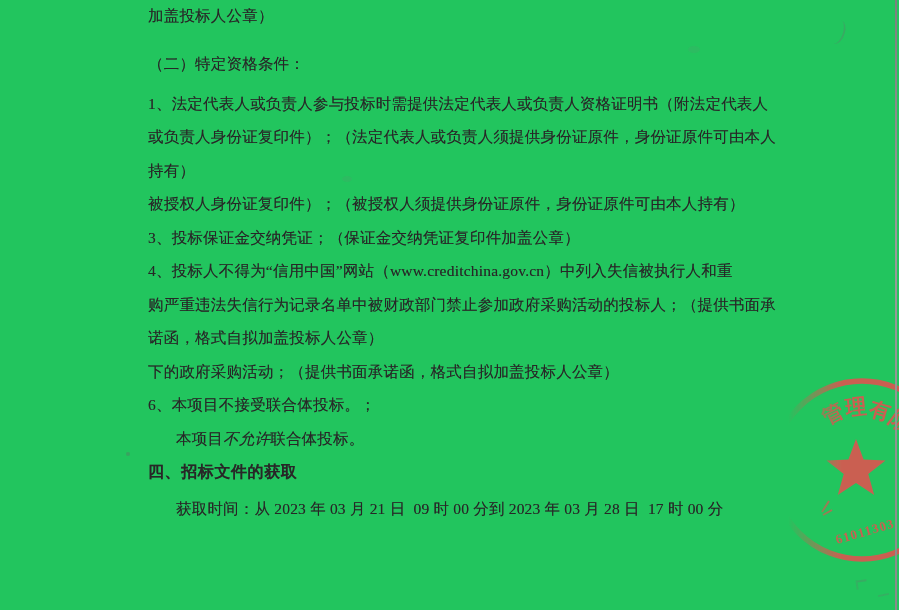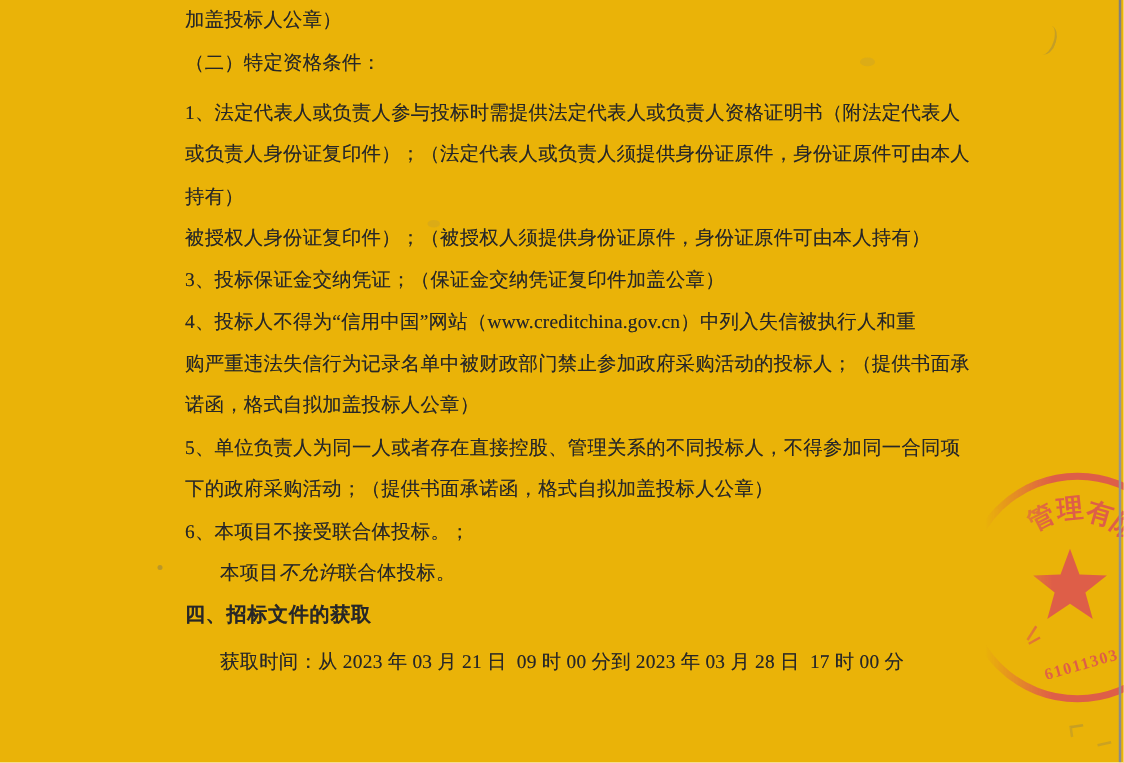--- a/index.html
+++ b/index.html
@@ -1,32 +1,32 @@
 <!DOCTYPE html>
 <html><head>
 <meta charset="utf-8">
 <style>
   html,body{margin:0;padding:0;background:#ffffff;}
   .page{
     position:relative;
     width:899px;height:610px;
-    background:#eab308;
+    background:#22c55e;
     overflow:hidden;
     font-family:"Liberation Serif","DejaVu Serif",serif;
   }
   .doc{
     position:absolute;left:148px;top:0;width:690px;
     font-size:15.5px;color:#272727;
     text-shadow:0 0 0.4px rgba(50,50,50,0.55);
   }
   .line{
     height:33.5px;display:flex;align-items:center;
     white-space:pre;letter-spacing:0.2px;
   }
-  .line.sp1{margin-top:0;}
+  .line.sp1{margin-top:14px;}
   .line.sp2{margin-top:6.5px;}
   .line.sp3{margin-top:3.5px;}
   .line.indent{padding-left:28px;}
   .line.heading{font-weight:700;font-size:16px;letter-spacing:0.6px;}
   .line .em{font-style:italic;text-align:right;}
   .scan-line{
     position:absolute;top:0;left:895px;width:1.5px;height:610px;
     background:linear-gradient(180deg,#7f7f7f,#9a9a9a 40%,#8a8a8a);
   }
   .stamp-svg{position:absolute;left:740px;top:355px;}
@@ -55,21 +55,20 @@
     <div class="line">加盖投标人公章）</div>
     <div class="line sp1">（二）特定资格条件：</div>
     <div class="line sp2">1、法定代表人或负责人参与投标时需提供法定代表人或负责人资格证明书（附法定代表人</div>
     <div class="line">或负责人身份证复印件）；（法定代表人或负责人须提供身份证原件，身份证原件可由本人</div>
     <div class="line">持有）</div>
     <div class="line">被授权人身份证复印件）；（被授权人须提供身份证原件，身份证原件可由本人持有）</div>
     <div class="line">3、投标保证金交纳凭证；（保证金交纳凭证复印件加盖公章）</div>
     <div class="line">4、投标人不得为“信用中国”网站（www.creditchina.gov.cn）中列入失信被执行人和重</div>
     <div class="line">购严重违法失信行为记录名单中被财政部门禁止参加政府采购活动的投标人；（提供书面承</div>
     <div class="line">诺函，格式自拟加盖投标人公章）</div>
-    <div class="line">5、单位负责人为同一人或者存在直接控股、管理关系的不同投标人，不得参加同一合同项</div>
     <div class="line">下的政府采购活动；（提供书面承诺函，格式自拟加盖投标人公章）</div>
     <div class="line">6、本项目不接受联合体投标。；</div>
     <div class="line indent">
       <span>本项目</span><span class="em">不允许</span><span>联合体投标。</span>
     </div>
     <div class="line heading">四、招标文件的获取</div>
     <div class="line indent sp3">获取时间：从 2023 年 03 月 21 日  09 时 00 分到 2023 年 03 月 28 日  17 时 00 分</div>
   </div>
 
   <svg class="stamp-svg" width="159" height="235" viewBox="740 355 159 235" font-family="Liberation Serif, DejaVu Serif, serif">

